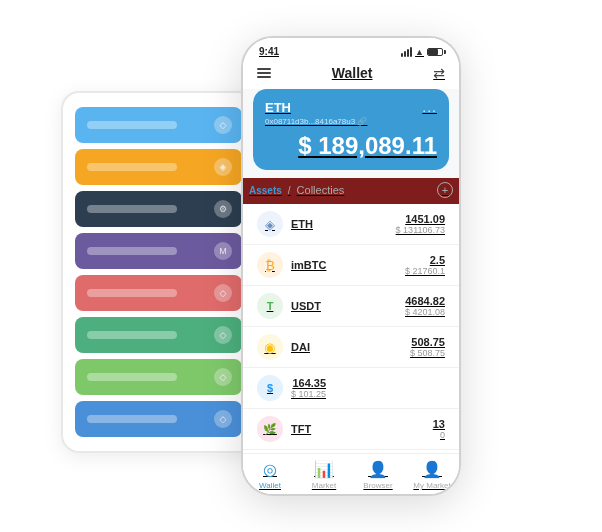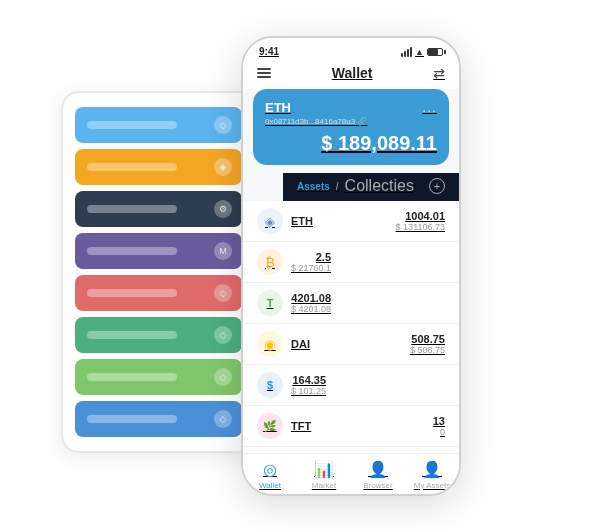--- a/index.html
+++ b/index.html
@@ -211,50 +211,49 @@
       font-size: 14px;
       letter-spacing: 1px;
       color: rgba(255,255,255,0.8);
     }
     .eth-address {
       font-size: 8px;
       color: rgba(255,255,255,0.75);
       margin-bottom: 6px;
     }
     .eth-amount {
-      font-size: 20px;
+      font-size: 24px;
       font-weight: 700;
       text-align: right;
     }
 
     
     .assets-header {
       display: flex;
       align-items: center;
       justify-content: space-between;
-      padding: 4px 14px 6px;
-      background: #0f172a;
-      margin-left: 40px;
+      padding: 4px 6px 6px;
+      background: #7f1d1d;
     }
     .assets-tabs {
       display: flex;
       gap: 6px;
       align-items: center;
     }
     .assets-tab {
       font-size: 10px;
       font-weight: 600;
       color: #3a9bd5;
     }
     .assets-divider {
       font-size: 10px;
       color: #aaa;
     }
     .assets-tab-inactive {
-      font-size: 16px;
+      font-size: 11px;
       color: #aaa;
     }
     .assets-add {
       width: 16px;
       height: 16px;
       border: 1.5px solid #aaa;
       border-radius: 50%;
       display: flex;
       align-items: center;
       justify-content: center;
@@ -434,37 +433,39 @@
           <span>+</span>
         </div>
       </div>
 
       <div class="asset-list">
 
         <div class="asset-row">
           <div class="asset-icon icon-eth">◈</div>
           <span class="asset-name">ETH</span>
           <div class="asset-amounts">
-            <div class="asset-amount-primary">1004.01</div>
+            <div class="asset-amount-primary">1451.09</div>
             <div class="asset-amount-secondary">$ 131106.73</div>
           </div>
         </div>
 
         <div class="asset-row">
           <div class="asset-icon icon-imbtc">₿</div>
+          <span class="asset-name">imBTC</span>
           <div class="asset-amounts">
             <div class="asset-amount-primary">2.5</div>
             <div class="asset-amount-secondary">$ 21760.1</div>
           </div>
         </div>
 
         <div class="asset-row">
           <div class="asset-icon icon-usdt" style="font-weight:700;font-size:11px;">T</div>
+          <span class="asset-name">USDT</span>
           <div class="asset-amounts">
-            <div class="asset-amount-primary">4201.08</div>
+            <div class="asset-amount-primary">4684.82</div>
             <div class="asset-amount-secondary">$ 4201.08</div>
           </div>
         </div>
 
         <div class="asset-row">
           <div class="asset-icon icon-dai">◉</div>
           <span class="asset-name">DAI</span>
           <div class="asset-amounts">
             <div class="asset-amount-primary">508.75</div>
             <div class="asset-amount-secondary">$ 508.75</div>
@@ -498,19 +499,19 @@
         <div class="bottom-nav-item">
           <span class="bottom-nav-icon">📊</span>
           <span class="bottom-nav-label">Market</span>
         </div>
         <div class="bottom-nav-item">
           <span class="bottom-nav-icon">👤</span>
           <span class="bottom-nav-label">Browser</span>
         </div>
         <div class="bottom-nav-item">
           <span class="bottom-nav-icon">👤</span>
-          <span class="bottom-nav-label">My Assets</span>
+          <span class="bottom-nav-label">My Market</span>
         </div>
       </div>
 
     </div>
   </div>
 </div>
 
 </body></html>

